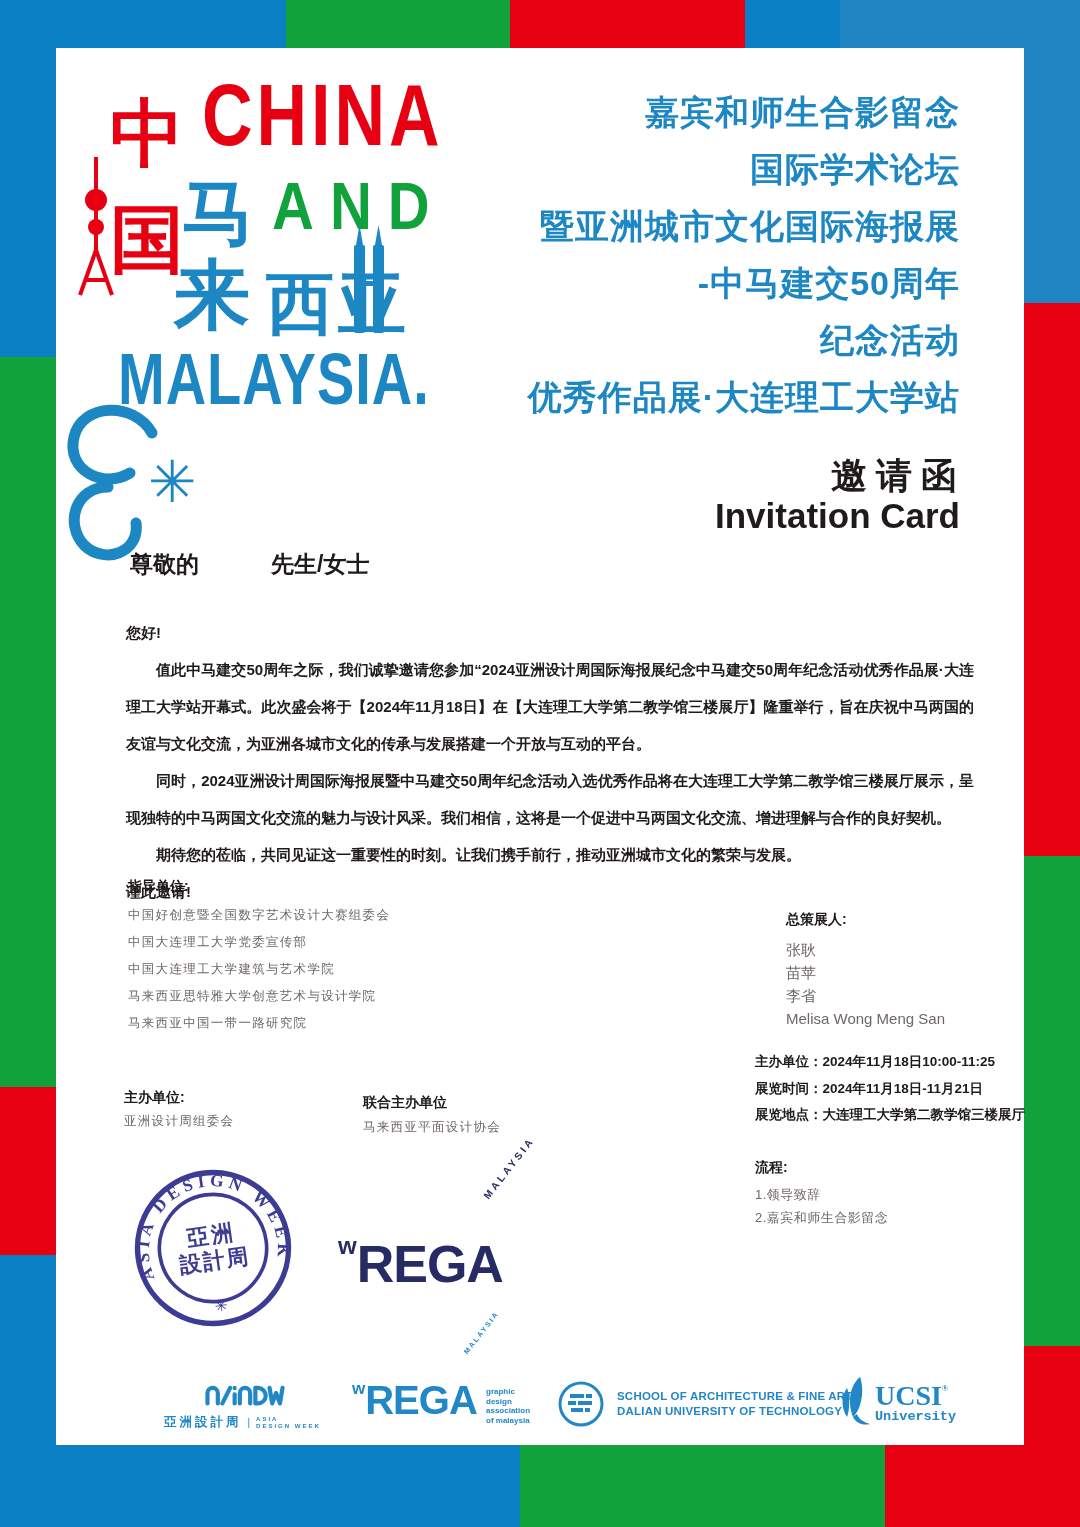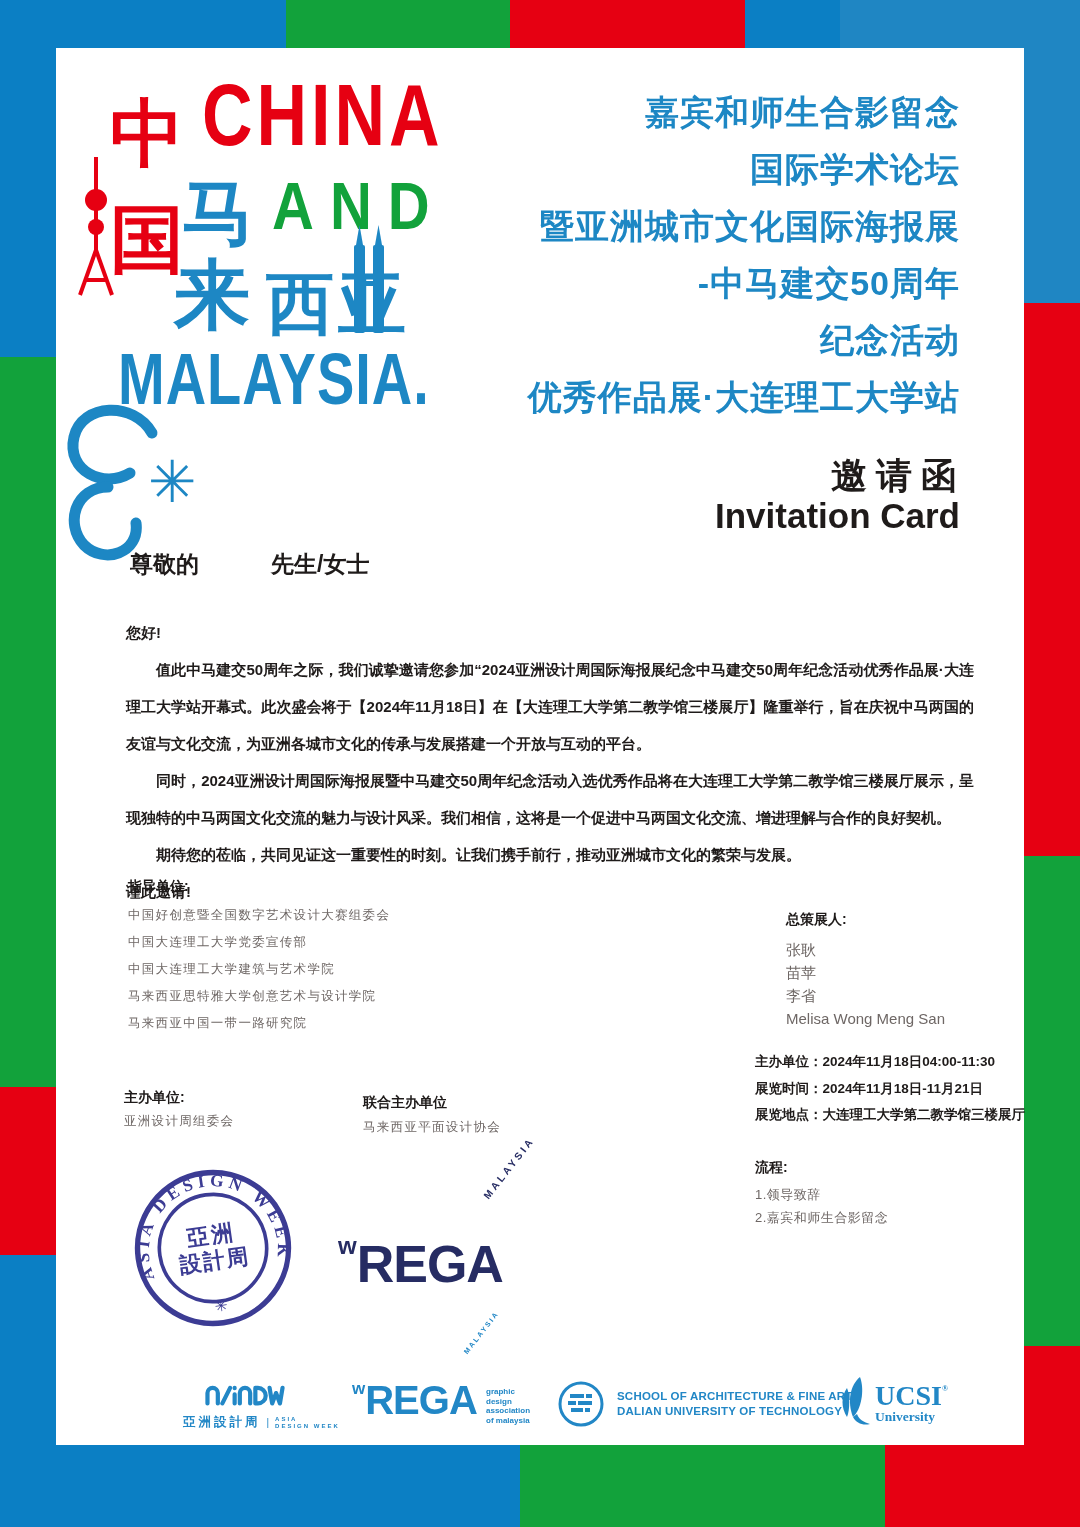--- a/index.html
+++ b/index.html
@@ -55,36 +55,36 @@
   .sch-item{font-size:13px;font-weight:400;color:var(--gray);line-height:22.5px;margin:0;letter-spacing:0.5px;}
 
   
   .stamp{position:absolute;left:133px;top:1168px;width:160px;height:160px;transform:rotate(-8deg);color:var(--stamp);}
   .wrega-big{position:absolute;left:338px;top:1232px;color:var(--wrega);}
   .wrega-big .w{font-size:24px;font-weight:800;vertical-align:28px;}
   .wrega-big .rega{font-size:52px;font-weight:800;letter-spacing:-1px;}
   .wrega-big .my{position:absolute;left:152px;top:-42px;font-size:10px;font-weight:800;letter-spacing:3px;
                  transform:rotate(-52deg);transform-origin:bottom left;white-space:nowrap;}
   .adw{position:absolute;left:164px;top:1384px;}
-  .adw-cap{display:flex;align-items:center;gap:6px;margin-top:4px;margin-left:19px;}
+  .adw-cap{display:flex;align-items:center;gap:6px;margin-top:4px;}
   .adw-zh{font-size:12.5px;font-weight:700;letter-spacing:3px;color:var(--logo-blue);}
   .adw-bar{font-size:10px;color:var(--logo-blue);}
   .adw-en{font-size:6px;font-weight:700;letter-spacing:2px;line-height:7px;color:var(--logo-blue);}
   .wrega-sm{position:absolute;left:352px;top:1378px;color:var(--logo-blue);}
   .wrega-sm .w{font-size:17px;font-weight:800;vertical-align:20px;}
   .wrega-sm .rega{font-size:40px;font-weight:800;letter-spacing:-1px;}
   .wrega-sm .my{position:absolute;left:116px;top:-30px;font-size:7px;font-weight:800;letter-spacing:2px;
                 transform:rotate(-52deg);transform-origin:bottom left;white-space:nowrap;}
   .wrega-desc{position:absolute;left:486px;top:1387px;font-size:8px;font-weight:700;line-height:9.5px;color:var(--logo-blue);}
   .wrega-desc p{margin:0;}
   .dut{position:absolute;left:557px;top:1380px;display:flex;align-items:center;gap:12px;}
   .dut-text{font-size:11.5px;font-weight:800;line-height:15px;color:var(--logo-blue);letter-spacing:0.2px;}
   .ucsi{position:absolute;left:838px;top:1376px;display:flex;gap:5px;}
   .ucsi-name{font-family:"Liberation Serif","DejaVu Serif",serif;font-size:28px;font-weight:700;line-height:26px;color:var(--logo-blue);}
-  .ucsi-sub{font-family:Liberation Serif, serif;font-size:13.5px;font-weight:700;color:var(--logo-blue);}
+  .ucsi-sub{font-family:Liberation Mono, monospace;font-size:13.5px;font-weight:700;color:var(--logo-blue);}
   .ucsi-reg{font-size:8px;vertical-align:14px;}
 </style>
 </head>
 <body>
 
 <div class="poster">
 
   <div class="blk c-blue" style="left:0;top:0;width:56px;height:357px"></div>
   <div class="blk c-green" style="left:0;top:357px;width:56px;height:730px"></div>
   <div class="blk c-red" style="left:0;top:1087px;width:56px;height:168px"></div>
@@ -187,21 +187,21 @@
 
   <div class="curators">
     <p class="org-label">总策展人:</p>
     <p class="cur-name">张耿</p>
     <p class="cur-name">苗苹</p>
     <p class="cur-name">李省</p>
     <p class="cur-name">Melisa Wong Meng San</p>
   </div>
 
   <div class="event-info">
-    <div><span>主办单位：</span><span>2024年11月18日04:00-11:30</span></div>
+    <div><span>主办单位：</span><span>2024年11月18日10:00-11:25</span></div>
     <div><span>展览时间：</span><span>2024年11月18日-11月21日</span></div>
     <div><span>展览地点：</span><span>大连理工大学第二教学馆三楼展厅</span></div>
   </div>
 
   <div class="schedule">
     <p class="org-label">流程:</p>
     <p class="sch-item">1.领导致辞</p>
     <p class="sch-item">2.嘉宾和师生合影留念</p>
   </div>
 

